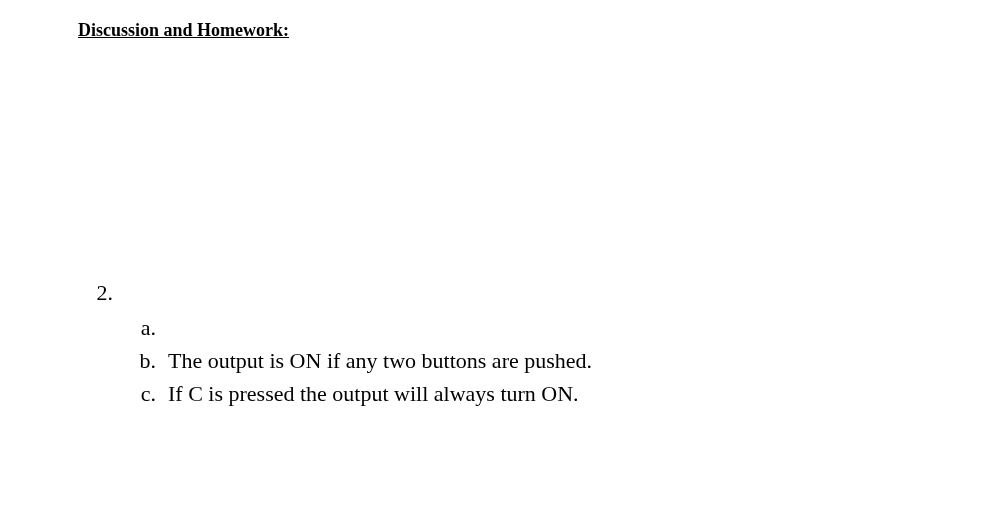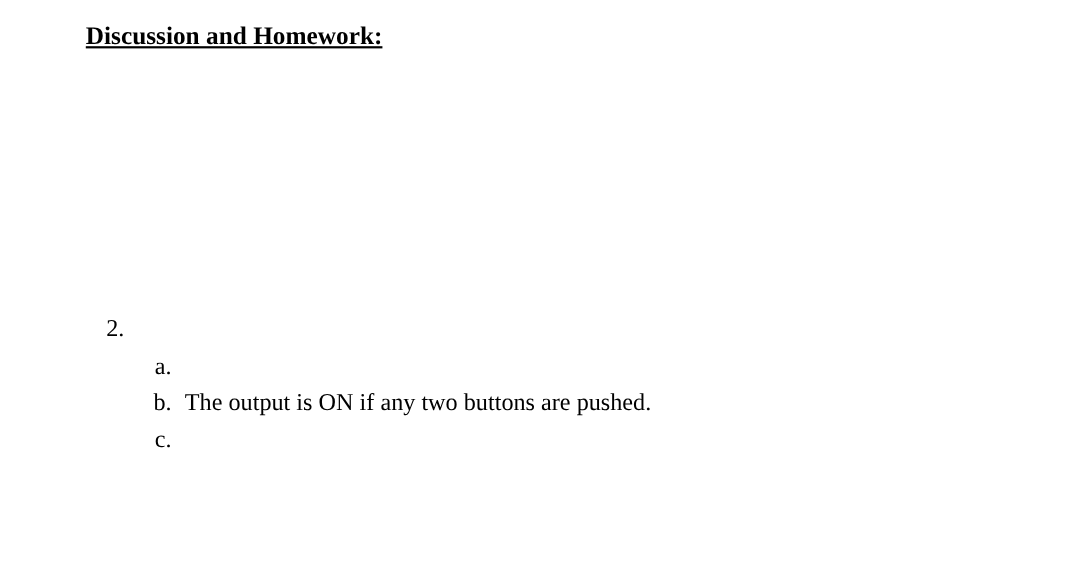--- a/index.html
+++ b/index.html
@@ -9,21 +9,21 @@
     }
     body {
       width: 988px;
       height: 528px;
       background: #ffffff;
       font-family: "Times New Roman", Times, serif;
       color: #000000;
       padding: 20px 0 0 78px;
     }
     .heading {
-      font-size: 23px;
+      font-size: 18px;
       font-weight: bold;
       text-decoration: underline;
       margin-bottom: 235px;
     }
     .question-block {
       font-size: 22px;
       line-height: 1.5;
     }
     .question-row {
       display: flex;
@@ -66,15 +66,16 @@
   <div class="sub-list">
     <div class="sub-row">
       <div class="sub-num">a.</div>
     </div>
     <div class="sub-row">
       <div class="sub-num">b.</div>
       <div class="sub-text">The output is ON if any two buttons are pushed.</div>
     </div>
     <div class="sub-row">
       <div class="sub-num">c.</div>
+      <div class="sub-text">If C is pressed the output will always turn ON.</div>
     </div>
   </div>
 </div>
 
 </body></html>

